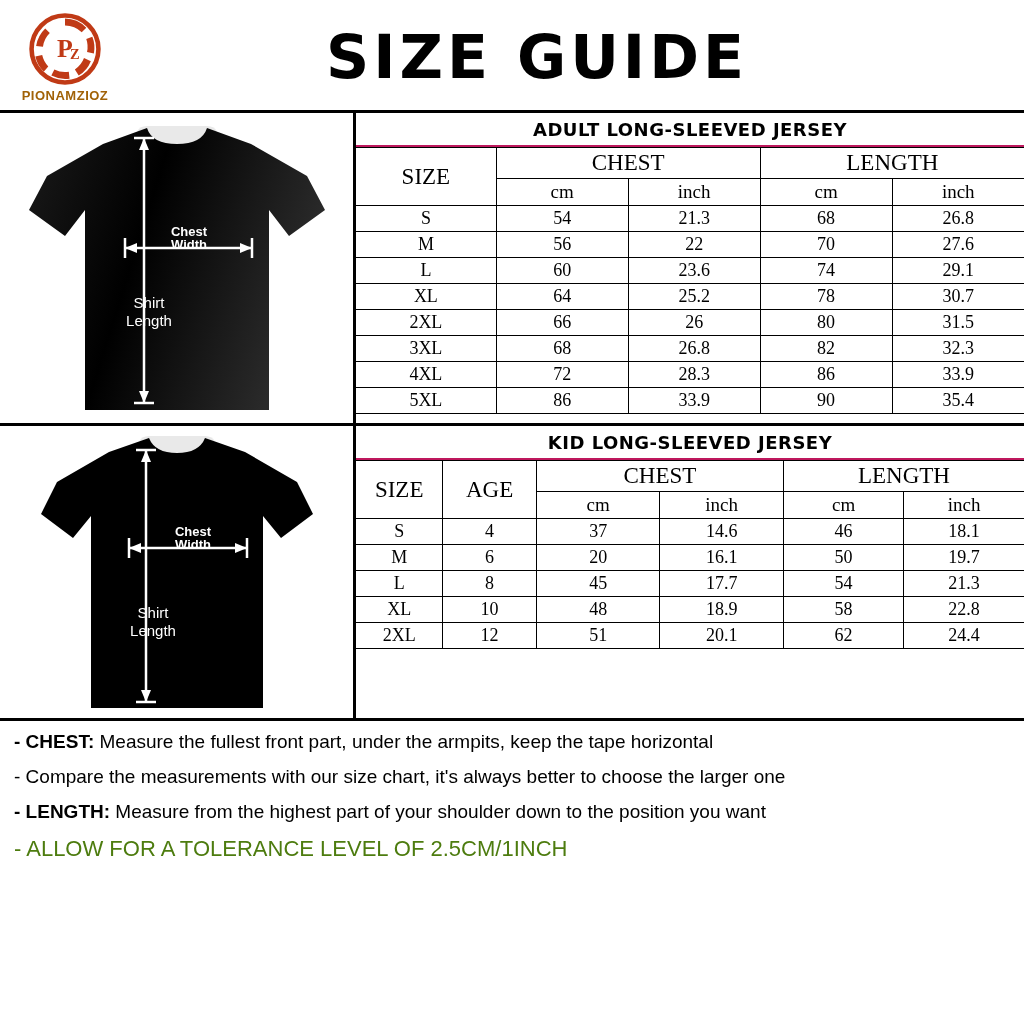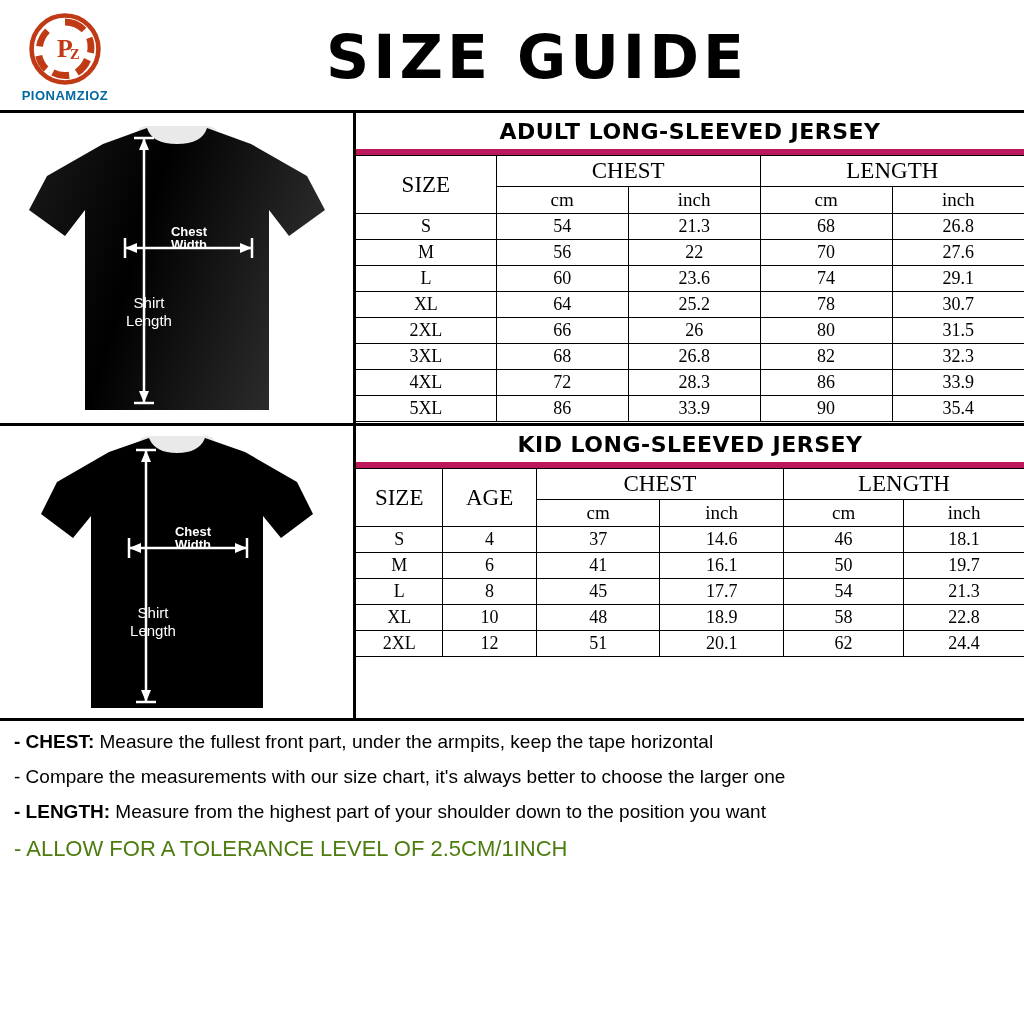--- a/index.html
+++ b/index.html
@@ -36,21 +36,21 @@
   .logo-mark {
     width: 76px;
     height: 76px;
     position: relative;
   }
   .logo-name {
     font-family: "Liberation Sans", sans-serif;
     font-size: 13px;
     font-weight: bold;
     letter-spacing: 0.5px;
-    color: #0369a1;
+    color: #a16207;
     margin-top: 1px;
   }
   .title {
     flex: 1;
     text-align: center;
     font-family: "DejaVu Sans", sans-serif;
     font-weight: bold;
     font-size: 60px;
     letter-spacing: 4px;
     line-height: 1;
@@ -89,24 +89,24 @@
 
   .table-cell {
     flex: 1;
     box-sizing: border-box;
   }
 
   .tbl-title {
     text-align: center;
     font-family: "DejaVu Sans", sans-serif;
     font-weight: bold;
-    font-size: 22px;
+    font-size: 18px;
     letter-spacing: 0.5px;
     padding: 6px 0 5px;
-    border-bottom: 6px solid #be185d;
+    border-bottom: 2px solid #be185d;
   }
 
   table.sizes {
     border-collapse: collapse;
     width: 100%;
     table-layout: fixed;
     font-family: "Liberation Sans", sans-serif;
   }
   table.sizes th, table.sizes td {
     border: 1.5px solid #000;
@@ -378,21 +378,21 @@
               <td>S</td>
               <td>4</td>
               <td>37</td>
               <td>14.6</td>
               <td>46</td>
               <td>18.1</td>
             </tr>
           <tr>
               <td>M</td>
               <td>6</td>
-              <td>41</td>
+              <td>20</td>
               <td>16.1</td>
               <td>50</td>
               <td>19.7</td>
             </tr>
           <tr>
               <td>L</td>
               <td>8</td>
               <td>45</td>
               <td>17.7</td>
               <td>54</td>

